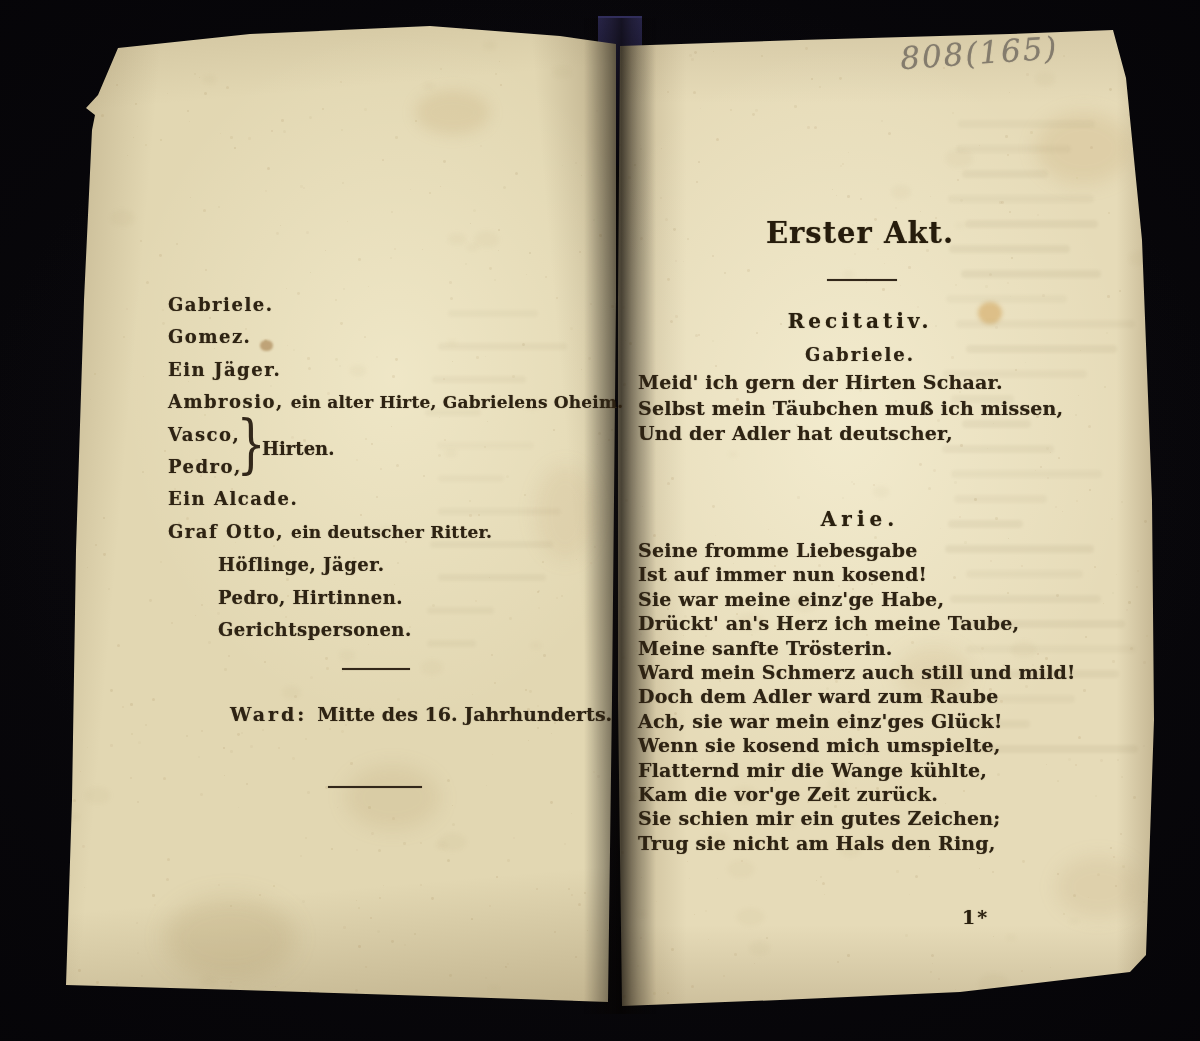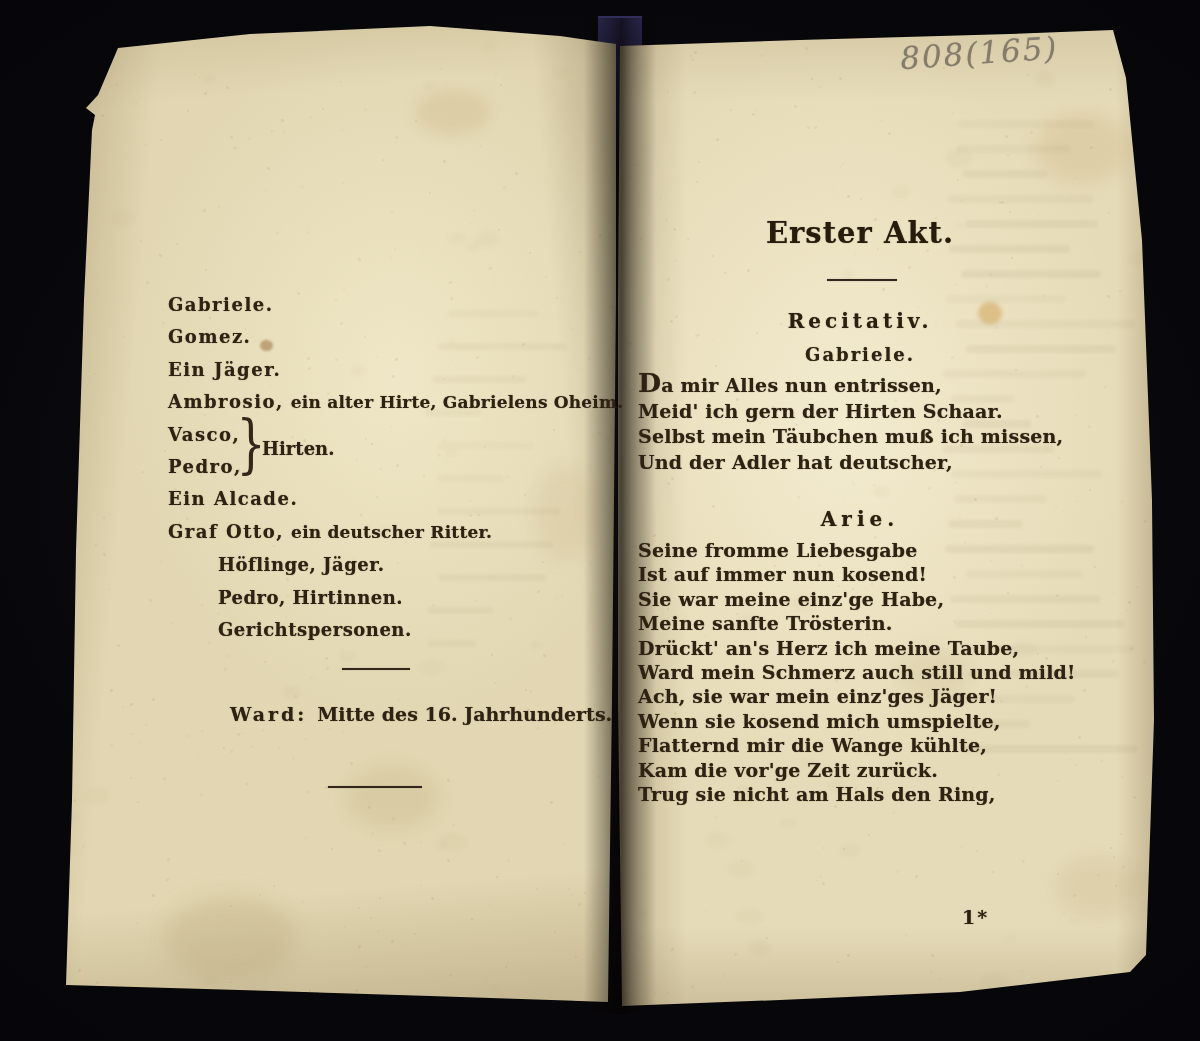--- a/index.html
+++ b/index.html
@@ -988,37 +988,38 @@
   <div class="textlayer">
     <div class="handwriting">808(165)</div>
 
     <div class="centerR fr act-title" style="top:216px;">Erster Akt.</div>
     <div class="rule" style="left:827px;top:279px;width:70px;"></div>
 
     <div class="centerR fr sec-head" style="top:309px;">Recitativ.</div>
     <div class="centerR fr speaker" style="top:344px;">Gabriele.</div>
 
     <div id="recit-block" class="verseblock">
-      <div class="fr verse-line dropcap">Da mir Alles nun entrissen,</div>
       <div class="fr verse-line">Meid' ich gern der Hirten Schaar.</div>
       <div class="fr verse-line">Selbst mein Täubchen muß ich missen,</div>
       <div class="fr verse-line">Und der Adler hat deutscher,</div>
     </div>
 
     <div class="centerR fr sec-head" style="top:507px;letter-spacing:5px;">Arie.</div>
 
     <div id="arie-block" class="verseblock">
       <div class="fr verse-line">Seine fromme Liebesgabe</div>
       <div class="fr verse-line">Ist auf immer nun kosend!</div>
       <div class="fr verse-line">Sie war meine einz'ge Habe,</div>
+      <div class="fr verse-line">Drückt' an's Herz ich meine Taube,</div>
       <div class="fr verse-line">Meine sanfte Trösterin.</div>
-      <div class="fr verse-line">Drückt' an's Herz ich meine Taube,</div>
       <div class="fr verse-line">Ward mein Schmerz auch still und mild!</div>
-      <div class="fr verse-line">Ach, sie war mein einz'ges Jäger!</div>
+      <div class="fr verse-line">Doch dem Adler ward zum Raube</div>
+      <div class="fr verse-line">Ach, sie war mein einz'ges Glück!</div>
       <div class="fr verse-line">Wenn sie kosend mich umspielte,</div>
       <div class="fr verse-line">Flatternd mir die Wange kühlte,</div>
       <div class="fr verse-line">Kam die vor'ge Zeit zurück.</div>
+      <div class="fr verse-line">Sie schien mir ein gutes Zeichen;</div>
       <div class="fr verse-line">Trug sie nicht am Hals den Ring,</div>
     </div>
 
     <div class="fr pagenum">1*</div>
   </div>
 </div>
 
 </body></html>

